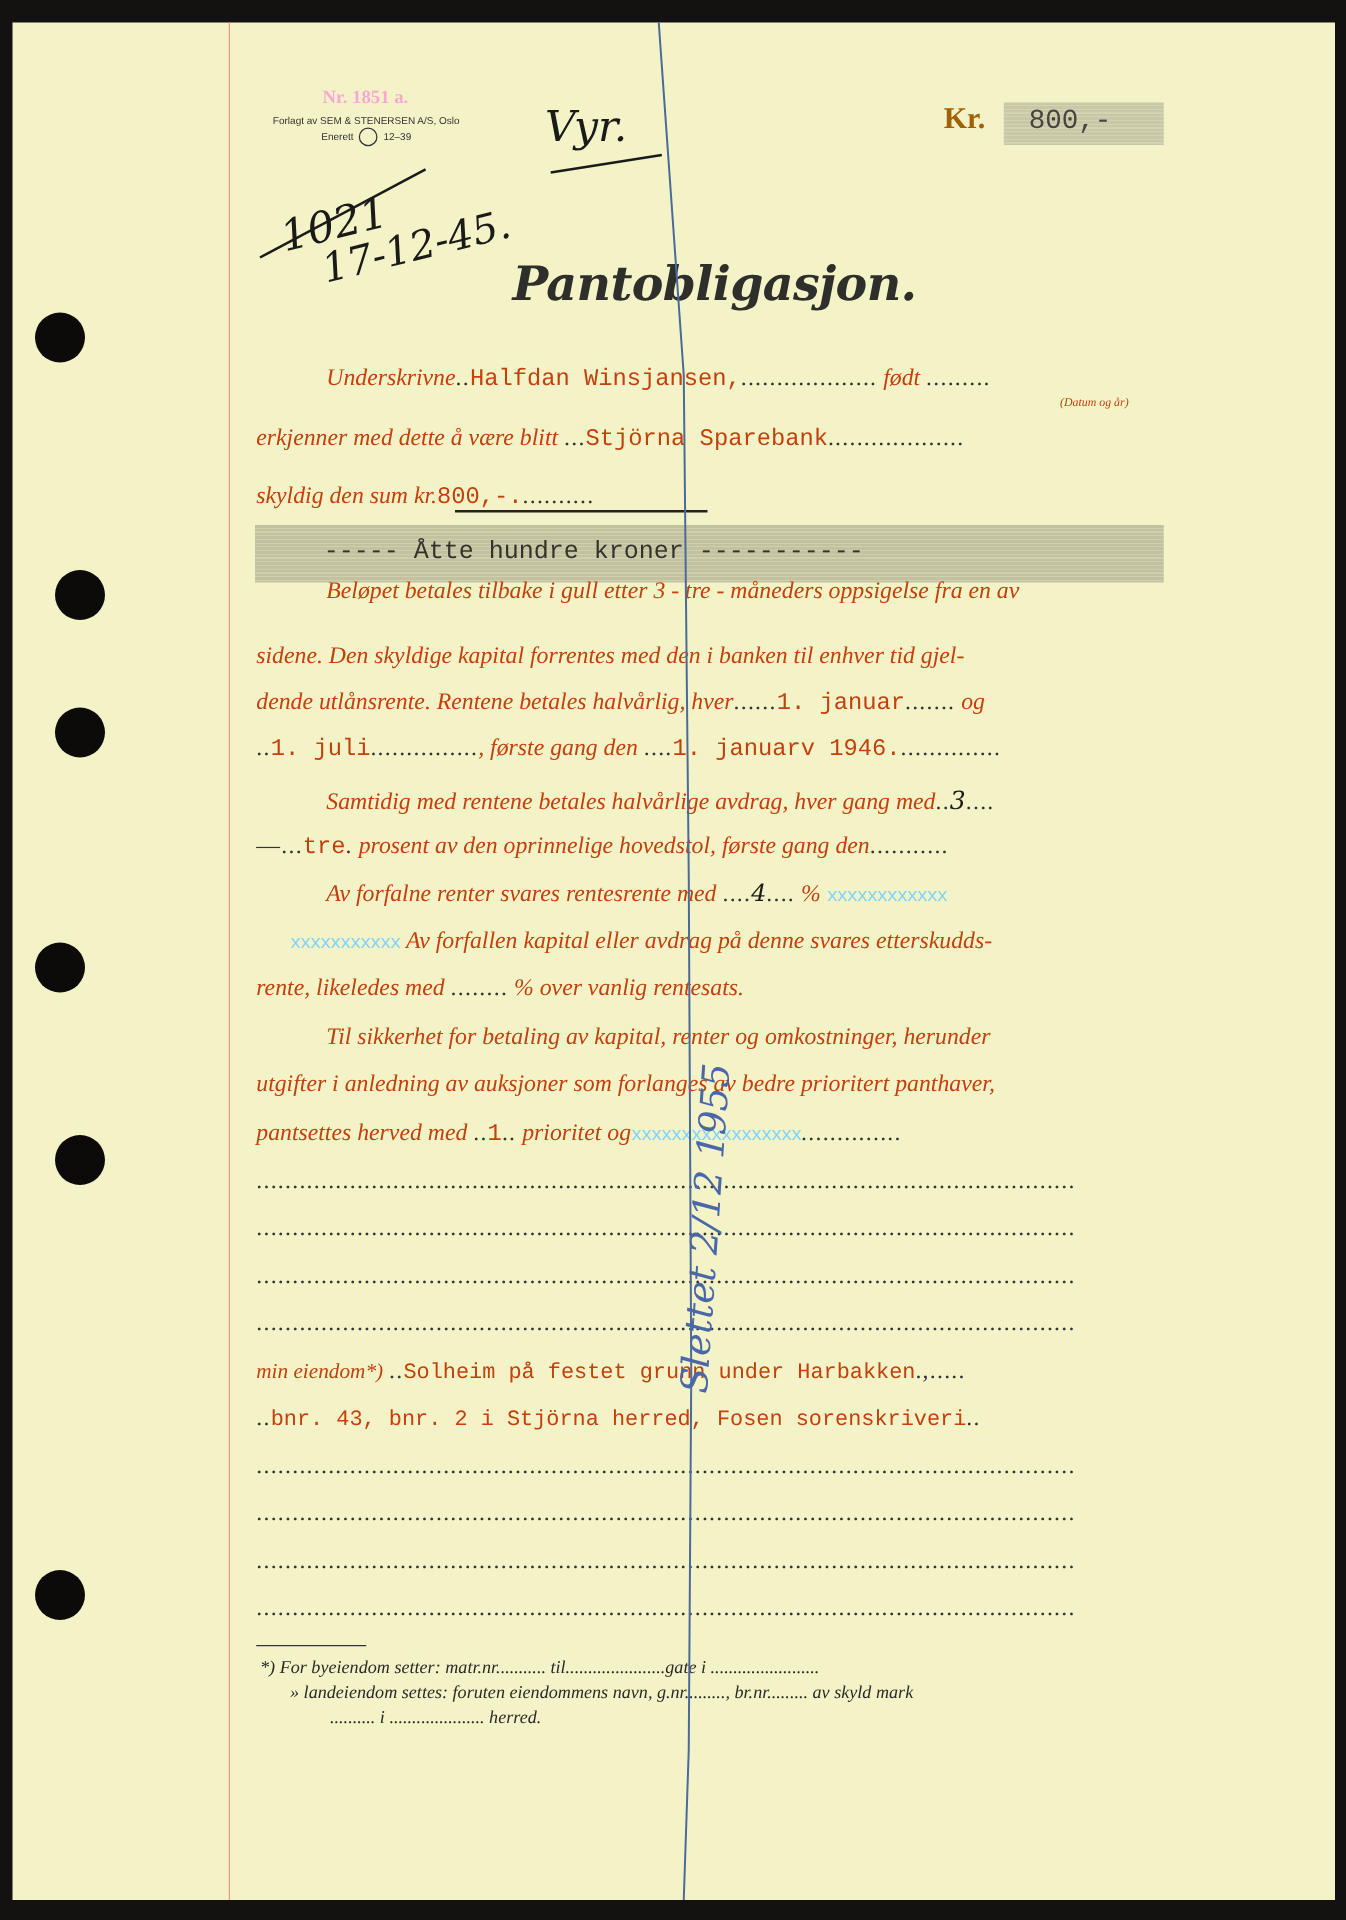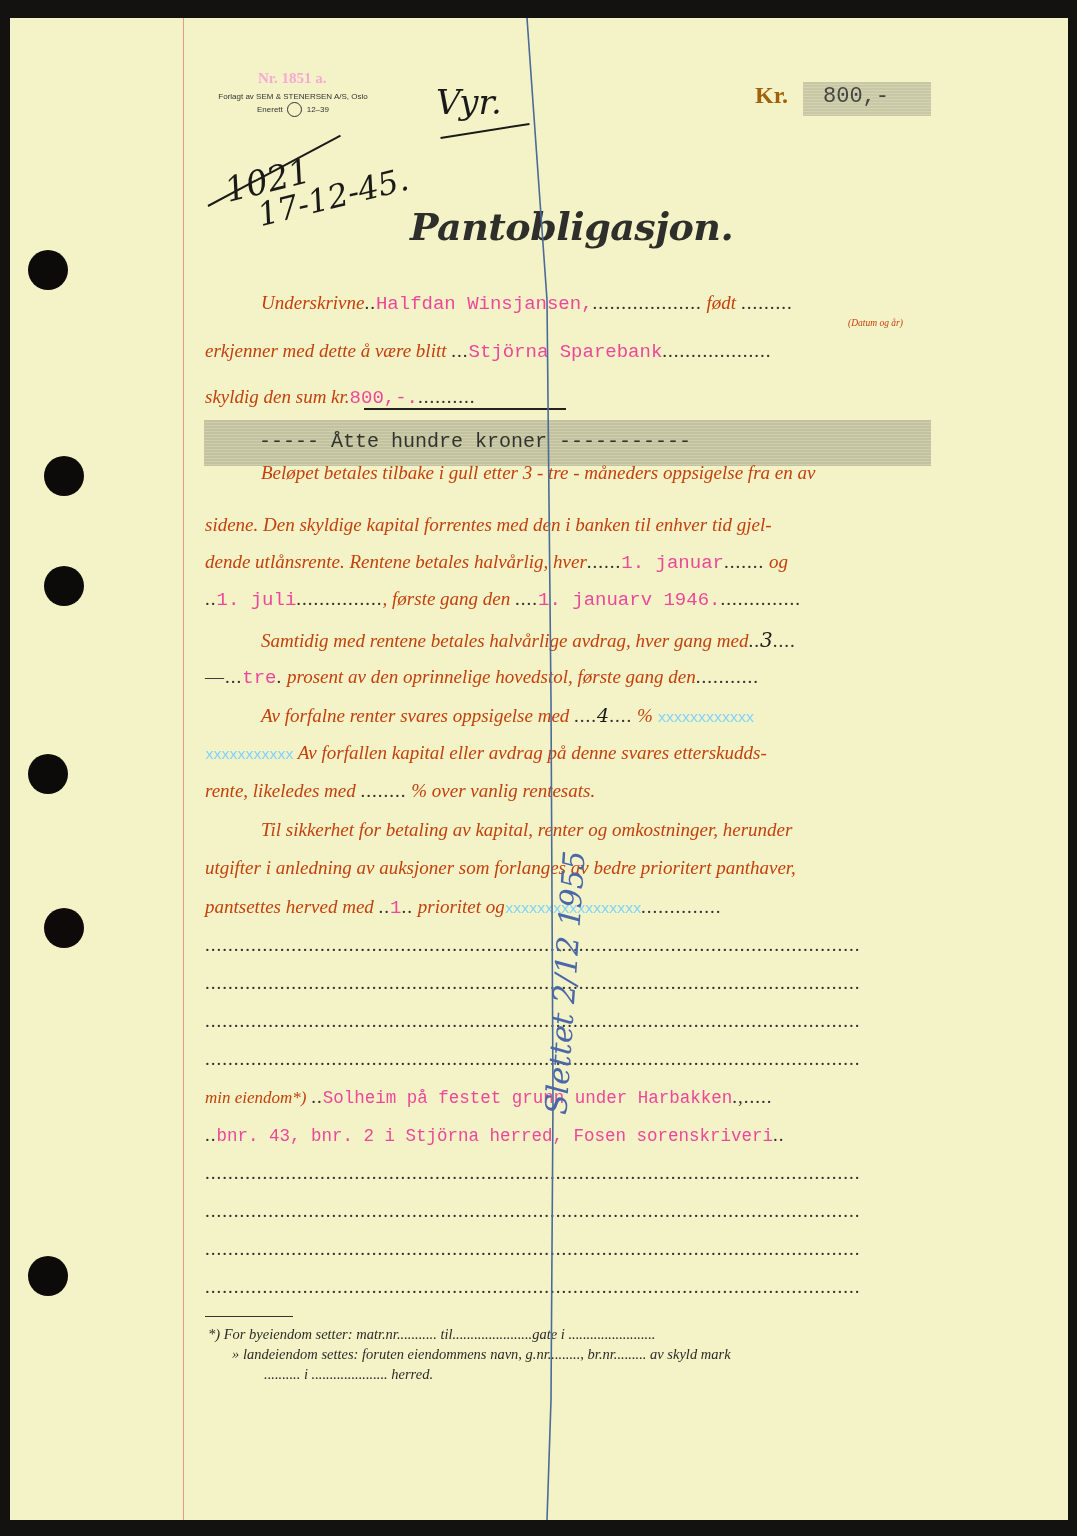--- a/index.html
+++ b/index.html
@@ -3,21 +3,21 @@
 <meta charset="utf-8">
 <style>
   html, body { margin:0; padding:0; }
   body { width:1077px; height:1536px; background:#141210; position:relative; overflow:hidden; }
   .paper { position:absolute; left:10px; top:18px; width:1058px; height:1502px; background:#f4f3c8; }
   .margin-line { position:absolute; left:173px; top:0; width:1px; height:100%; background:#e79a8a; }
   .blue-line { position:absolute; left:0; top:0; width:1077px; height:1536px; pointer-events:none; }
   .hole { position:absolute; width:40px; height:40px; border-radius:50%; background:#0c0b09; }
   .abs { position:absolute; }
   .ital { font-family:"Liberation Serif",serif; font-style:italic; color:#c2410c; }
-  .mono { font-family:"Liberation Mono","DejaVu Sans Mono",monospace; color:#ec4899; }
+  .mono { font-family:"Liberation Mono","DejaVu Sans Mono",monospace; color:#c2410c; }
   .hand { font-family:"DejaVu Serif",serif; font-style:italic; color:#1a1a18; }
   .form-no { font-family:"Liberation Serif",serif; font-weight:bold; font-size:15px; color:#f9a8d4; }
   .publisher { font-family:"Liberation Sans",sans-serif; font-size:8px; color:#333; line-height:10px; text-align:center; }
   .title { font-family:"DejaVu Serif",serif; font-style:italic; font-weight:bold; font-size:38px; color:#2e2e2a; letter-spacing:-0.5px; }
   .kr-label { font-family:"Liberation Serif",serif; font-weight:bold; font-size:24px; color:#a16207; }
   .kr-box { background:repeating-linear-gradient(180deg,#c8c7a6 0 2px,#d4d3b0 2px 3px); font-family:"Liberation Mono",monospace; font-size:22px; color:#444; padding:2px 20px; width:88px; height:30px; box-sizing:content-box; }
   .line { position:absolute; left:205px; width:726px; font-size:19px; white-space:nowrap; }
   .dots { color:#333; letter-spacing:1px; }
   .words-box { position:absolute; left:204px; top:420px; width:727px; height:46px; background:repeating-linear-gradient(180deg,#c3c2a0 0 2px,#d0cfac 2px 3px); }
   .words-text { position:absolute; left:55px; top:10px; font-family:"Liberation Mono",monospace; font-size:20px; color:#33332e; white-space:pre; }
@@ -86,23 +86,23 @@
 </div>
 
 <div class="line" style="top:628px;padding-left:56px;">
   <span class="ital">Samtidig med rentene betales halvårlige avdrag, hver gang med</span><span class="dots">..</span><span class="hand" style="font-size:20px;">3</span><span class="dots">....</span>
 </div>
 <div class="line" style="top:666px;">
   <span class="dots">—...</span><span class="mono">tre</span><span class="dots">.</span> <span class="ital">prosent av den oprinnelige hovedstol, første gang den</span><span class="dots">...........</span>
 </div>
 
 <div class="line" style="top:704px;padding-left:56px;">
-  <span class="ital">Av forfalne renter svares oppsigelse med</span> <span class="dots">....</span><span class="hand">4</span><span class="dots">....</span> <span class="ital">%</span> <span class="strike">xxxxxxxxxxxx</span>
+  <span class="ital">Av forfalne renter svares rentesrente med</span> <span class="dots">....</span><span class="hand">4</span><span class="dots">....</span> <span class="ital">%</span> <span class="strike">xxxxxxxxxxxx</span>
 </div>
-<div class="line" style="top:742px;">
+<div class="line" style="top:742px;margin-left:27px;">
   <span class="strike">xxxxxxxxxxx</span> <span class="ital">Av forfallen kapital eller avdrag på denne svares etterskudds-</span>
 </div>
 <div class="line" style="top:780px;">
   <span class="ital">rente, likeledes med</span> <span class="dots">........</span> <span class="ital">% over vanlig rentesats.</span>
 </div>
 
 <div class="line ital" style="top:819px;padding-left:56px;">Til sikkerhet for betaling av kapital, renter og omkostninger, herunder</div>
 <div class="line ital" style="top:857px;">utgifter i anledning av auksjoner som forlanges av bedre prioritert panthaver,</div>
 <div class="line" style="top:896px;">
   <span class="ital">pantsettes herved med</span> <span class="dots">..</span><span class="mono">1</span><span class="dots">..</span> <span class="ital">prioritet og</span><span class="strike">xxxxxxxxxxxxxxxxx</span><span class="dots">..............</span>

